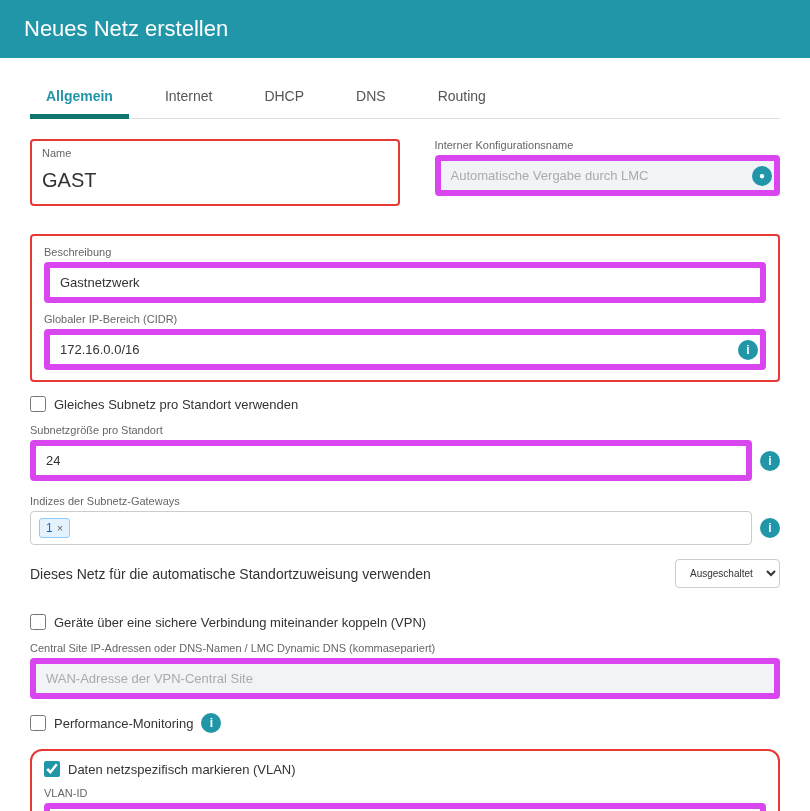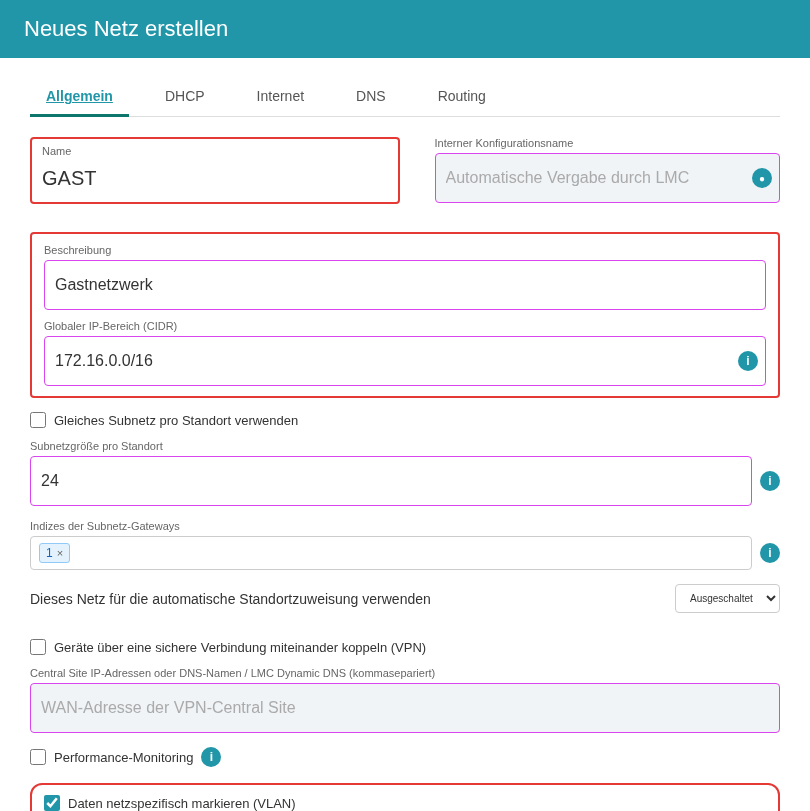--- a/index.html
+++ b/index.html
@@ -6,27 +6,27 @@
     body { font-family: Arial, sans-serif; font-size: 13px; color: #333; background: #f5f5f5; width: 810px; min-height: 811px; }
 
     .header { background: #2196a8; padding: 16px 24px; }
     .header h1 { color: white; font-size: 22px; font-weight: 400; }
 
     .content { background: white; padding: 20px 30px; }
 
     
     .tabs { display: flex; border-bottom: 1px solid #ddd; margin-bottom: 20px; gap: 20px; }
     .tab { padding: 10px 16px; cursor: pointer; font-size: 14px; color: #555; border-bottom: 3px solid transparent; margin-bottom: -1px; }
-    .tab.active { color: #2196a8; border-bottom: 3px solid #0f766e; font-weight: 600; text-decoration: underline; }
+    .tab.active { color: #2196a8; border-bottom: 5px solid #0f766e; font-weight: 600; }
 
     
     .form-row { display: flex; gap: 16px; margin-bottom: 14px; align-items: flex-start; }
     .form-group { display: flex; flex-direction: column; flex: 1; }
     .form-group label { font-size: 11px; color: #666; margin-bottom: 4px; }
-    .form-control { border: 1px solid #d946ef; border-radius: 4px; padding: 15px 10px; font-size: 16px; color: #333; background: white; width: 100%; outline: none; }
+    .form-control { border: 6px solid #d946ef; border-radius: 4px; padding: 7px 10px; font-size: 13px; color: #333; background: white; width: 100%; outline: none; }
     .form-control:disabled, .form-control.disabled { background: #f0f4f7; color: #999; }
     .form-control::placeholder { color: #aaa; }
 
     .input-with-icon { position: relative; display: flex; align-items: center; }
     .input-with-icon .form-control { padding-right: 32px; }
     .input-with-icon .icon-btn { position: absolute; right: 8px; cursor: pointer; }
 
     
     .red-border { border: 2px solid #e53935; border-radius: 4px; padding: 10px 12px; margin-bottom: 14px; }
 
@@ -68,22 +68,22 @@
 <body>
 
 <div class="header">
   <h1>Neues Netz erstellen</h1>
 </div>
 
 <div class="content">
 
   <div class="tabs">
     <div class="tab active">Allgemein</div>
+    <div class="tab">Internet</div>
     <div class="tab">DHCP</div>
-    <div class="tab">Internet</div>
     <div class="tab">DNS</div>
     <div class="tab">Routing</div>
   </div>
 
   <div class="form-row">
     <div class="red-border" style="flex:1; padding: 6px 10px;">
       <div class="form-group">
         <label>Name</label>
         <input type="text" class="form-control" style="border: none; padding: 6px 0px; font-size: 20px;" value="GAST">
       </div>

